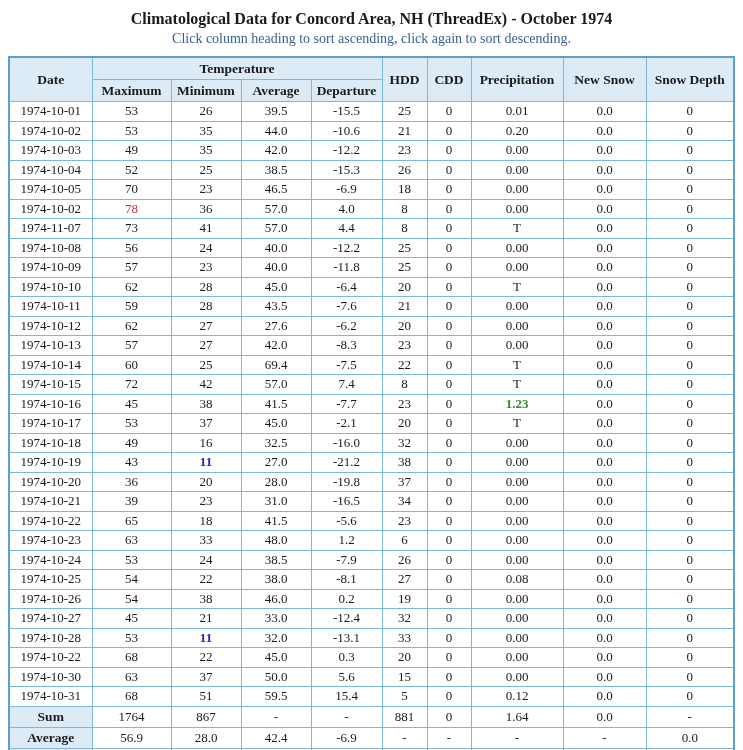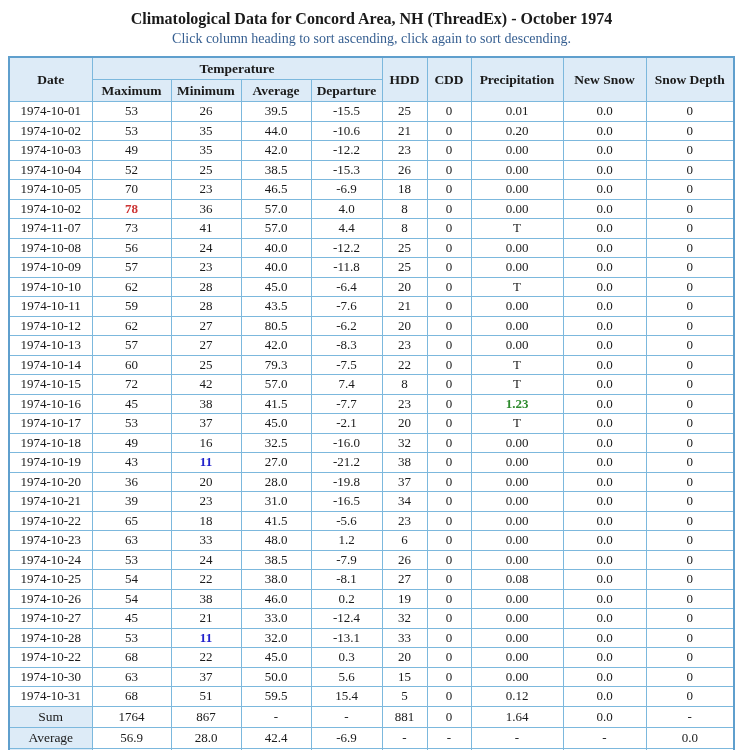--- a/index.html
+++ b/index.html
@@ -44,28 +44,28 @@
     cursor: pointer;
   }
   table.climo td {
     font-size: 13px;
     padding: 0 2px;
     line-height: 18.5px;
     background: #ffffff;
   }
   table.climo td.summary-label {
     background: #ddebf7;
-    font-weight: normal;
+    font-weight: bold;
     font-size: 13.5px;
     line-height: 20px;
   }
   table.climo tr.summary-row td {
     line-height: 20px;
   }
-  td.record-high { color: #cc3333; font-weight: bold; }
+  td.record-high { color: #cc3333; font-weight: normal; }
   td.record-low  { color: #2222cc; font-weight: bold; margin-left: 27px; }
   td.notable     { color: #2e8b2e; font-weight: bold; }
 </style>
 </head>
 <body>
 
 <div class="page-title">Climatological Data for Concord Area, NH (ThreadEx) - October 1974</div>
 <div class="page-subtitle">Click column heading to sort ascending, click again to sort descending.</div>
 
 <table class="climo">
@@ -228,21 +228,21 @@
         <td>21</td>
         <td>0</td>
         <td>0.00</td>
         <td>0.0</td>
         <td>0</td>
       </tr>
       <tr>
         <td>1974-10-12</td>
         <td>62</td>
         <td>27</td>
-        <td>80.5</td>
+        <td>27.6</td>
         <td>-6.2</td>
         <td>20</td>
         <td>0</td>
         <td>0.00</td>
         <td>0.0</td>
         <td>0</td>
       </tr>
       <tr>
         <td>1974-10-13</td>
         <td>57</td>
@@ -252,21 +252,21 @@
         <td>23</td>
         <td>0</td>
         <td>0.00</td>
         <td>0.0</td>
         <td>0</td>
       </tr>
       <tr>
         <td>1974-10-14</td>
         <td>60</td>
         <td>25</td>
-        <td>79.3</td>
+        <td>69.4</td>
         <td>-7.5</td>
         <td>22</td>
         <td>0</td>
         <td>T</td>
         <td>0.0</td>
         <td>0</td>
       </tr>
       <tr>
         <td>1974-10-15</td>
         <td>72</td>

